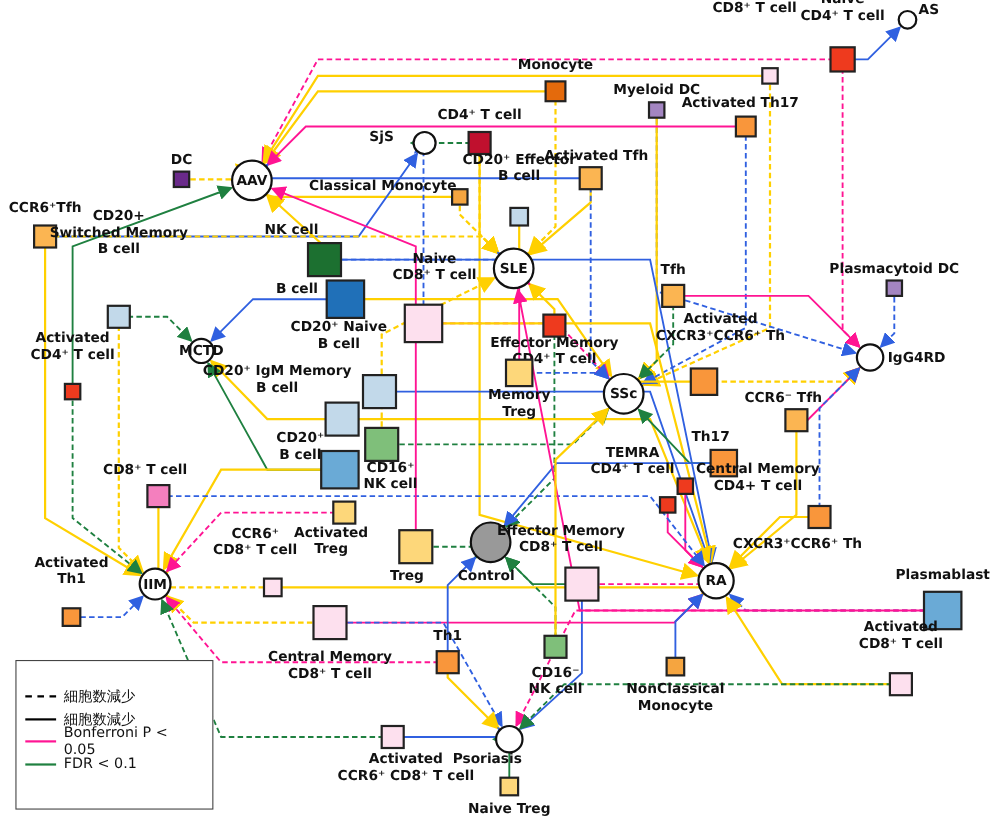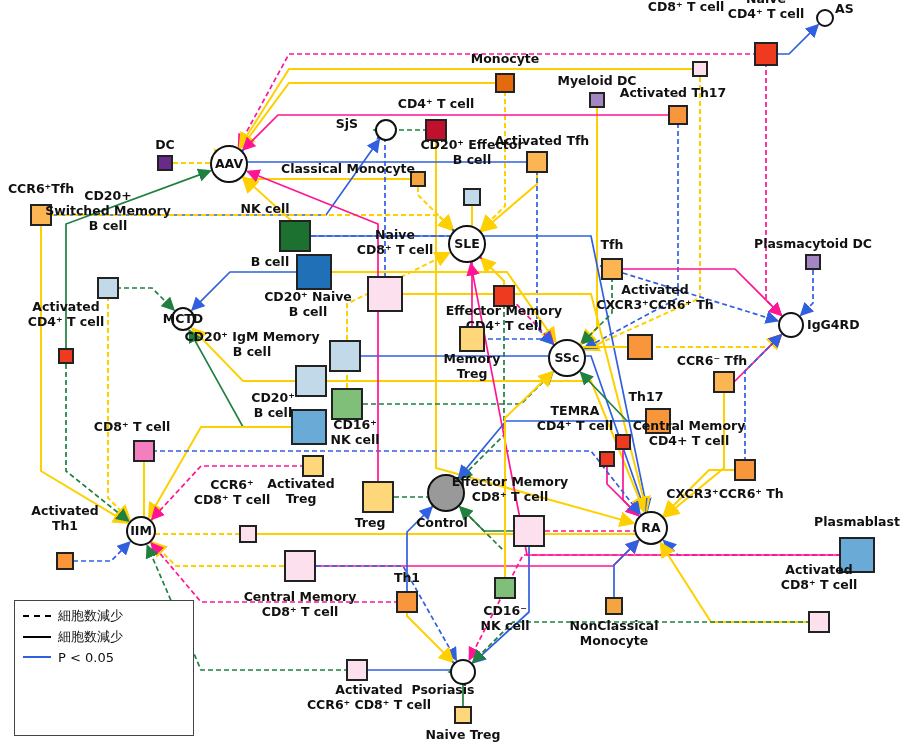--- a/index.html
+++ b/index.html
@@ -4,21 +4,21 @@
 <style>
   html, body { margin: 0; padding: 0; background: #ffffff; }
   body { width: 900px; height: 747px; overflow: hidden; position: relative;
          font-family: "DejaVu Sans", "Liberation Sans", sans-serif; }
   #diagram { position: absolute; left: 0; top: 0; width: 900px; height: 747px; }
   .lbl { font-family: "DejaVu Sans", "Liberation Sans", sans-serif; font-weight: bold;
          font-size: 12.5px; fill: #111; }
   .dlbl { font-family: "DejaVu Sans", "Liberation Sans", sans-serif; font-weight: bold;
           font-size: 12.5px; fill: #111; }
   .legend { position: absolute; left: 14px; top: 600px; width: 180px; height: 136px;
-            border: 1.5px solid #444; background: #fff; box-sizing: border-box; padding: 5px 8px; }
+            border: 1.5px solid #444; background: #fff; box-sizing: border-box; padding: 22px 8px; }
   .legend-row { display: flex; align-items: center; height: 20.5px; font-size: 13px;
                 font-family: "DejaVu Sans", "Liberation Sans", sans-serif; color: #111; }
   .legend-swatch { width: 28px; height: 0; margin-right: 7px; border-top-width: 2.5px; }
 </style>
 </head>
 <body>
 
 <svg id="diagram" xmlns="http://www.w3.org/2000/svg" width="900" height="747" viewBox="0 0 900 747">
   <defs>
     <marker id="ah-bonferroni" markerWidth="8" markerHeight="8" refX="7" refY="4" orient="auto">
@@ -377,16 +377,20 @@
 <div class="legend">
   <div class="legend-row">
     <span class="legend-swatch" style="border-top-style:dashed;border-top-color:#000;"></span>
     <span>細胞数減少</span>
   </div>
   <div class="legend-row">
     <span class="legend-swatch" style="border-top-style:solid;border-top-color:#000;"></span>
     <span>細胞数減少</span>
   </div>
   <div class="legend-row">
-    <span class="legend-swatch" style="border-top-style:solid;border-top-color:#3060e0;"></span>
-    <span>P &lt; 0.05</span>
+    <span class="legend-swatch" style="border-top-style:solid;border-top-color:#ff1493;"></span>
+    <span>Bonferroni P &lt; 0.05</span>
+  </div>
+  <div class="legend-row">
+    <span class="legend-swatch" style="border-top-style:solid;border-top-color:#1f8040;"></span>
+    <span>FDR &lt; 0.1</span>
   </div>
 </div>
 
 </body></html>

